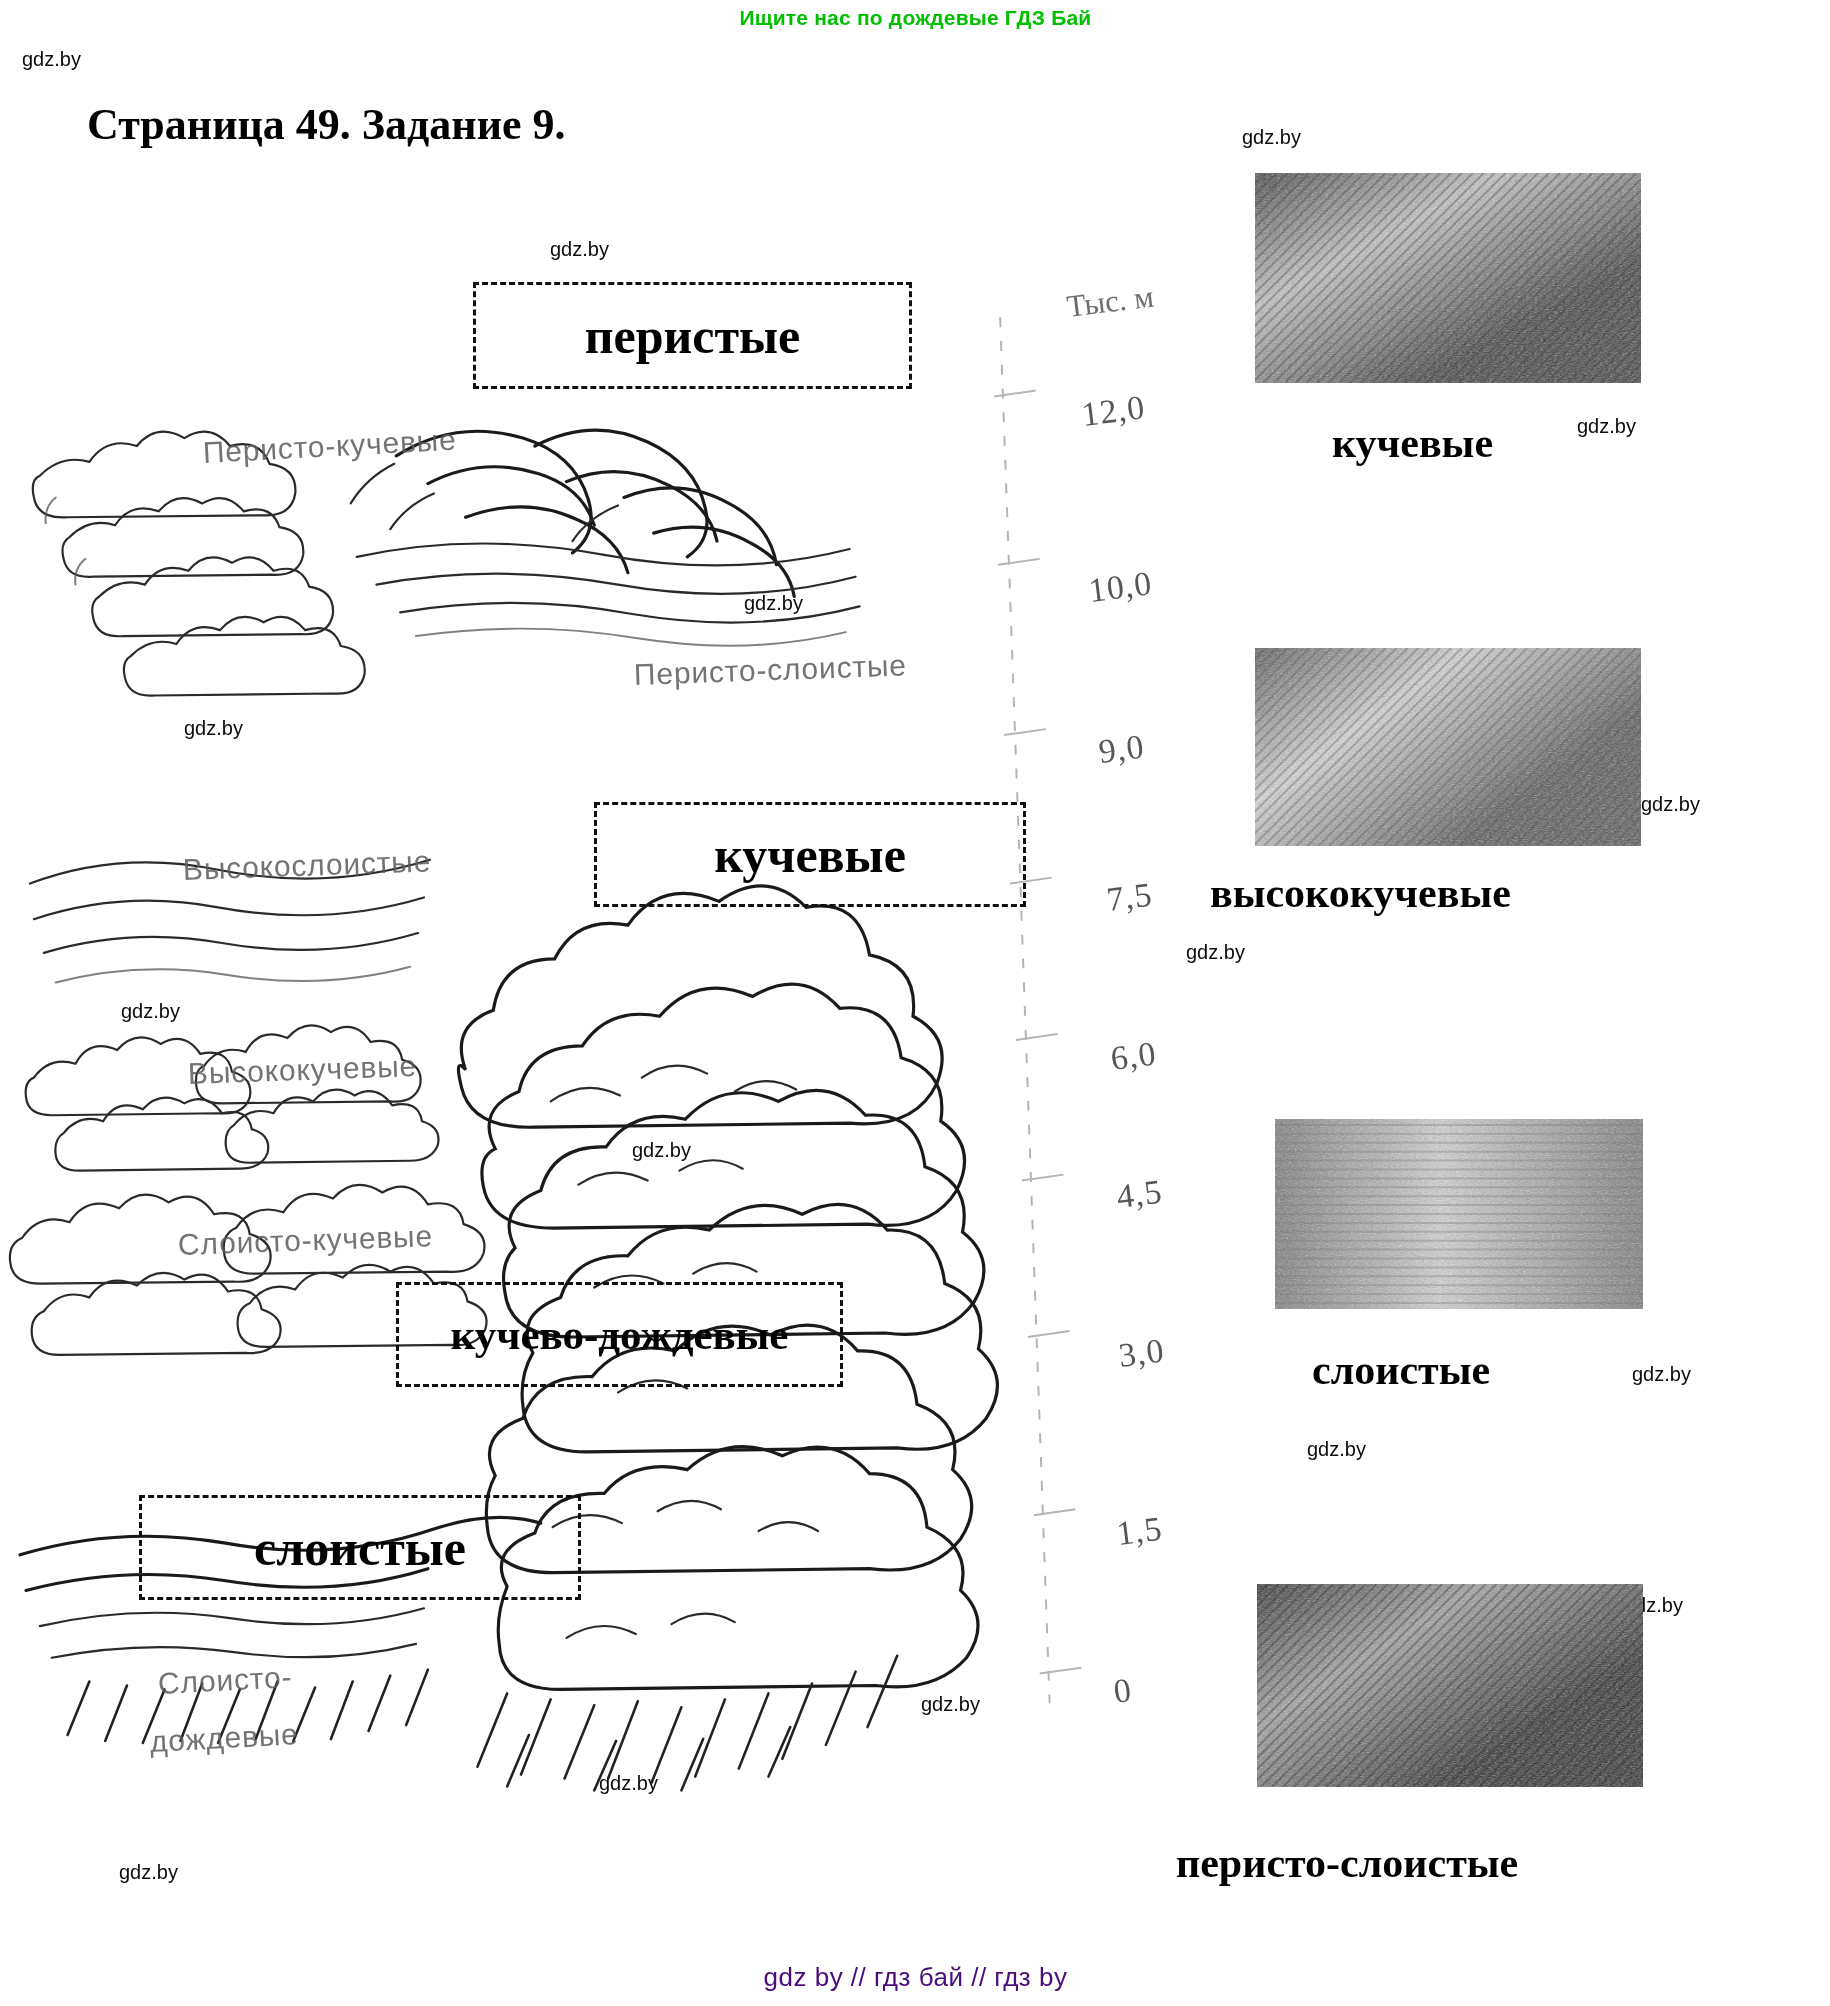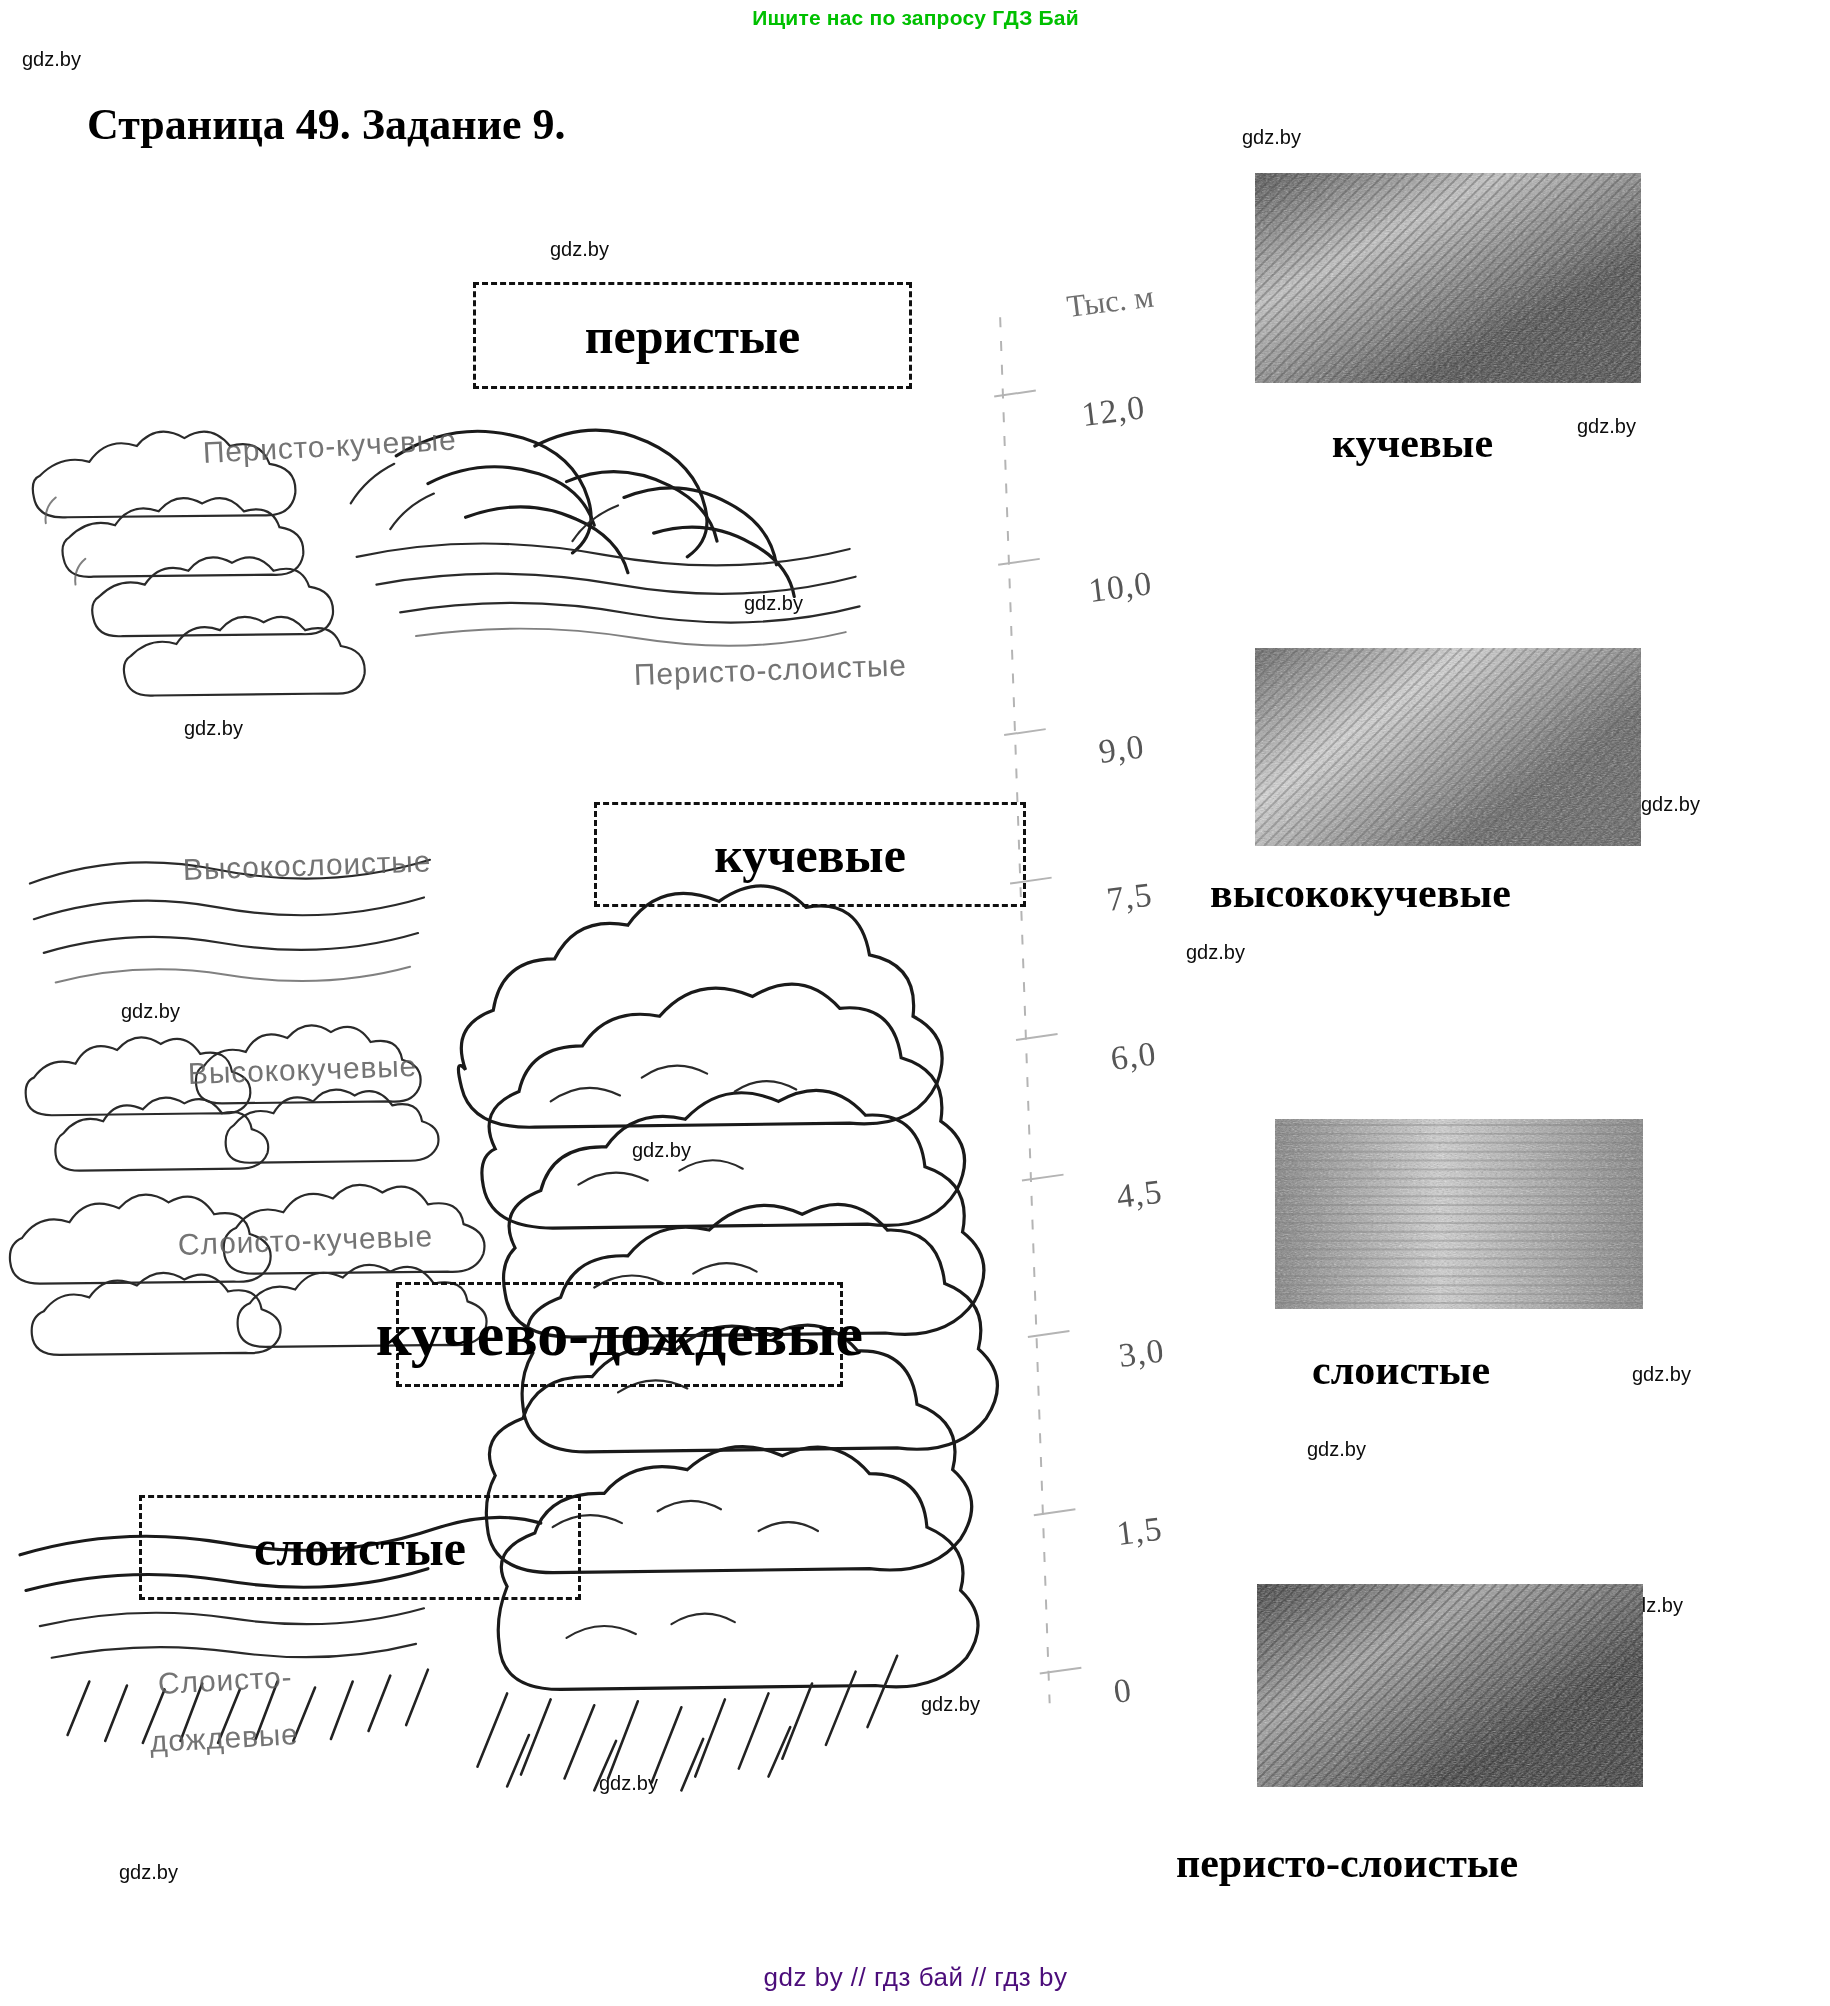--- a/index.html
+++ b/index.html
@@ -142,21 +142,21 @@
     font-family: "Liberation Serif", serif;
     font-weight: bold;
     font-size: 42px;
     color: #000;
     white-space: nowrap;
   }
 </style>
 </head>
 <body>
 
-<div class="promo">Ищите нас по запросу ГДЗ Бай</div>
+<div class="promo">Ищите нас по дождевые ГДЗ Бай</div>
 
 <div class="page-title">Страница 49. Задание 9.</div>
 
 <div id="watermark-layer">
     <div class="wm" style="left: 22px; top: 48px;">gdz.by</div>
     <div class="wm" style="left: 550px; top: 238px;">gdz.by</div>
     <div class="wm" style="left: 1242px; top: 126px;">gdz.by</div>
     <div class="wm" style="left: 1577px; top: 415px;">gdz.by</div>
     <div class="wm" style="left: 744px; top: 592px;">gdz.by</div>
     <div class="wm" style="left: 184px; top: 717px;">gdz.by</div>
@@ -348,21 +348,21 @@
   </div>
 
 <div id="answer-layer">
     <div class="ansbox" style="left: 473px; top: 282px; width: 433px; height: 101px;">
       <span style="font-size: 50px;">перистые</span>
     </div>
     <div class="ansbox" style="left: 594px; top: 802px; width: 426px; height: 99px;">
       <span style="font-size: 50px;">кучевые</span>
     </div>
     <div class="ansbox" style="left: 396px; top: 1282px; width: 441px; height: 99px;">
-      <span style="font-size: 62px;">кучево-дождевые</span>
+      <span style="font-size: 43px;">кучево-дождевые</span>
     </div>
     <div class="ansbox" style="left: 139px; top: 1495px; width: 436px; height: 99px;">
       <span style="font-size: 50px;">слоистые</span>
     </div>
   </div>
 
 <div id="photo-layer">
     <div class="photo" style="left: 1255px; top: 173px; width: 386px; height: 210px;">
       <svg class="grain" width="386" height="210" viewBox="0 0 390 212">
         <defs>

